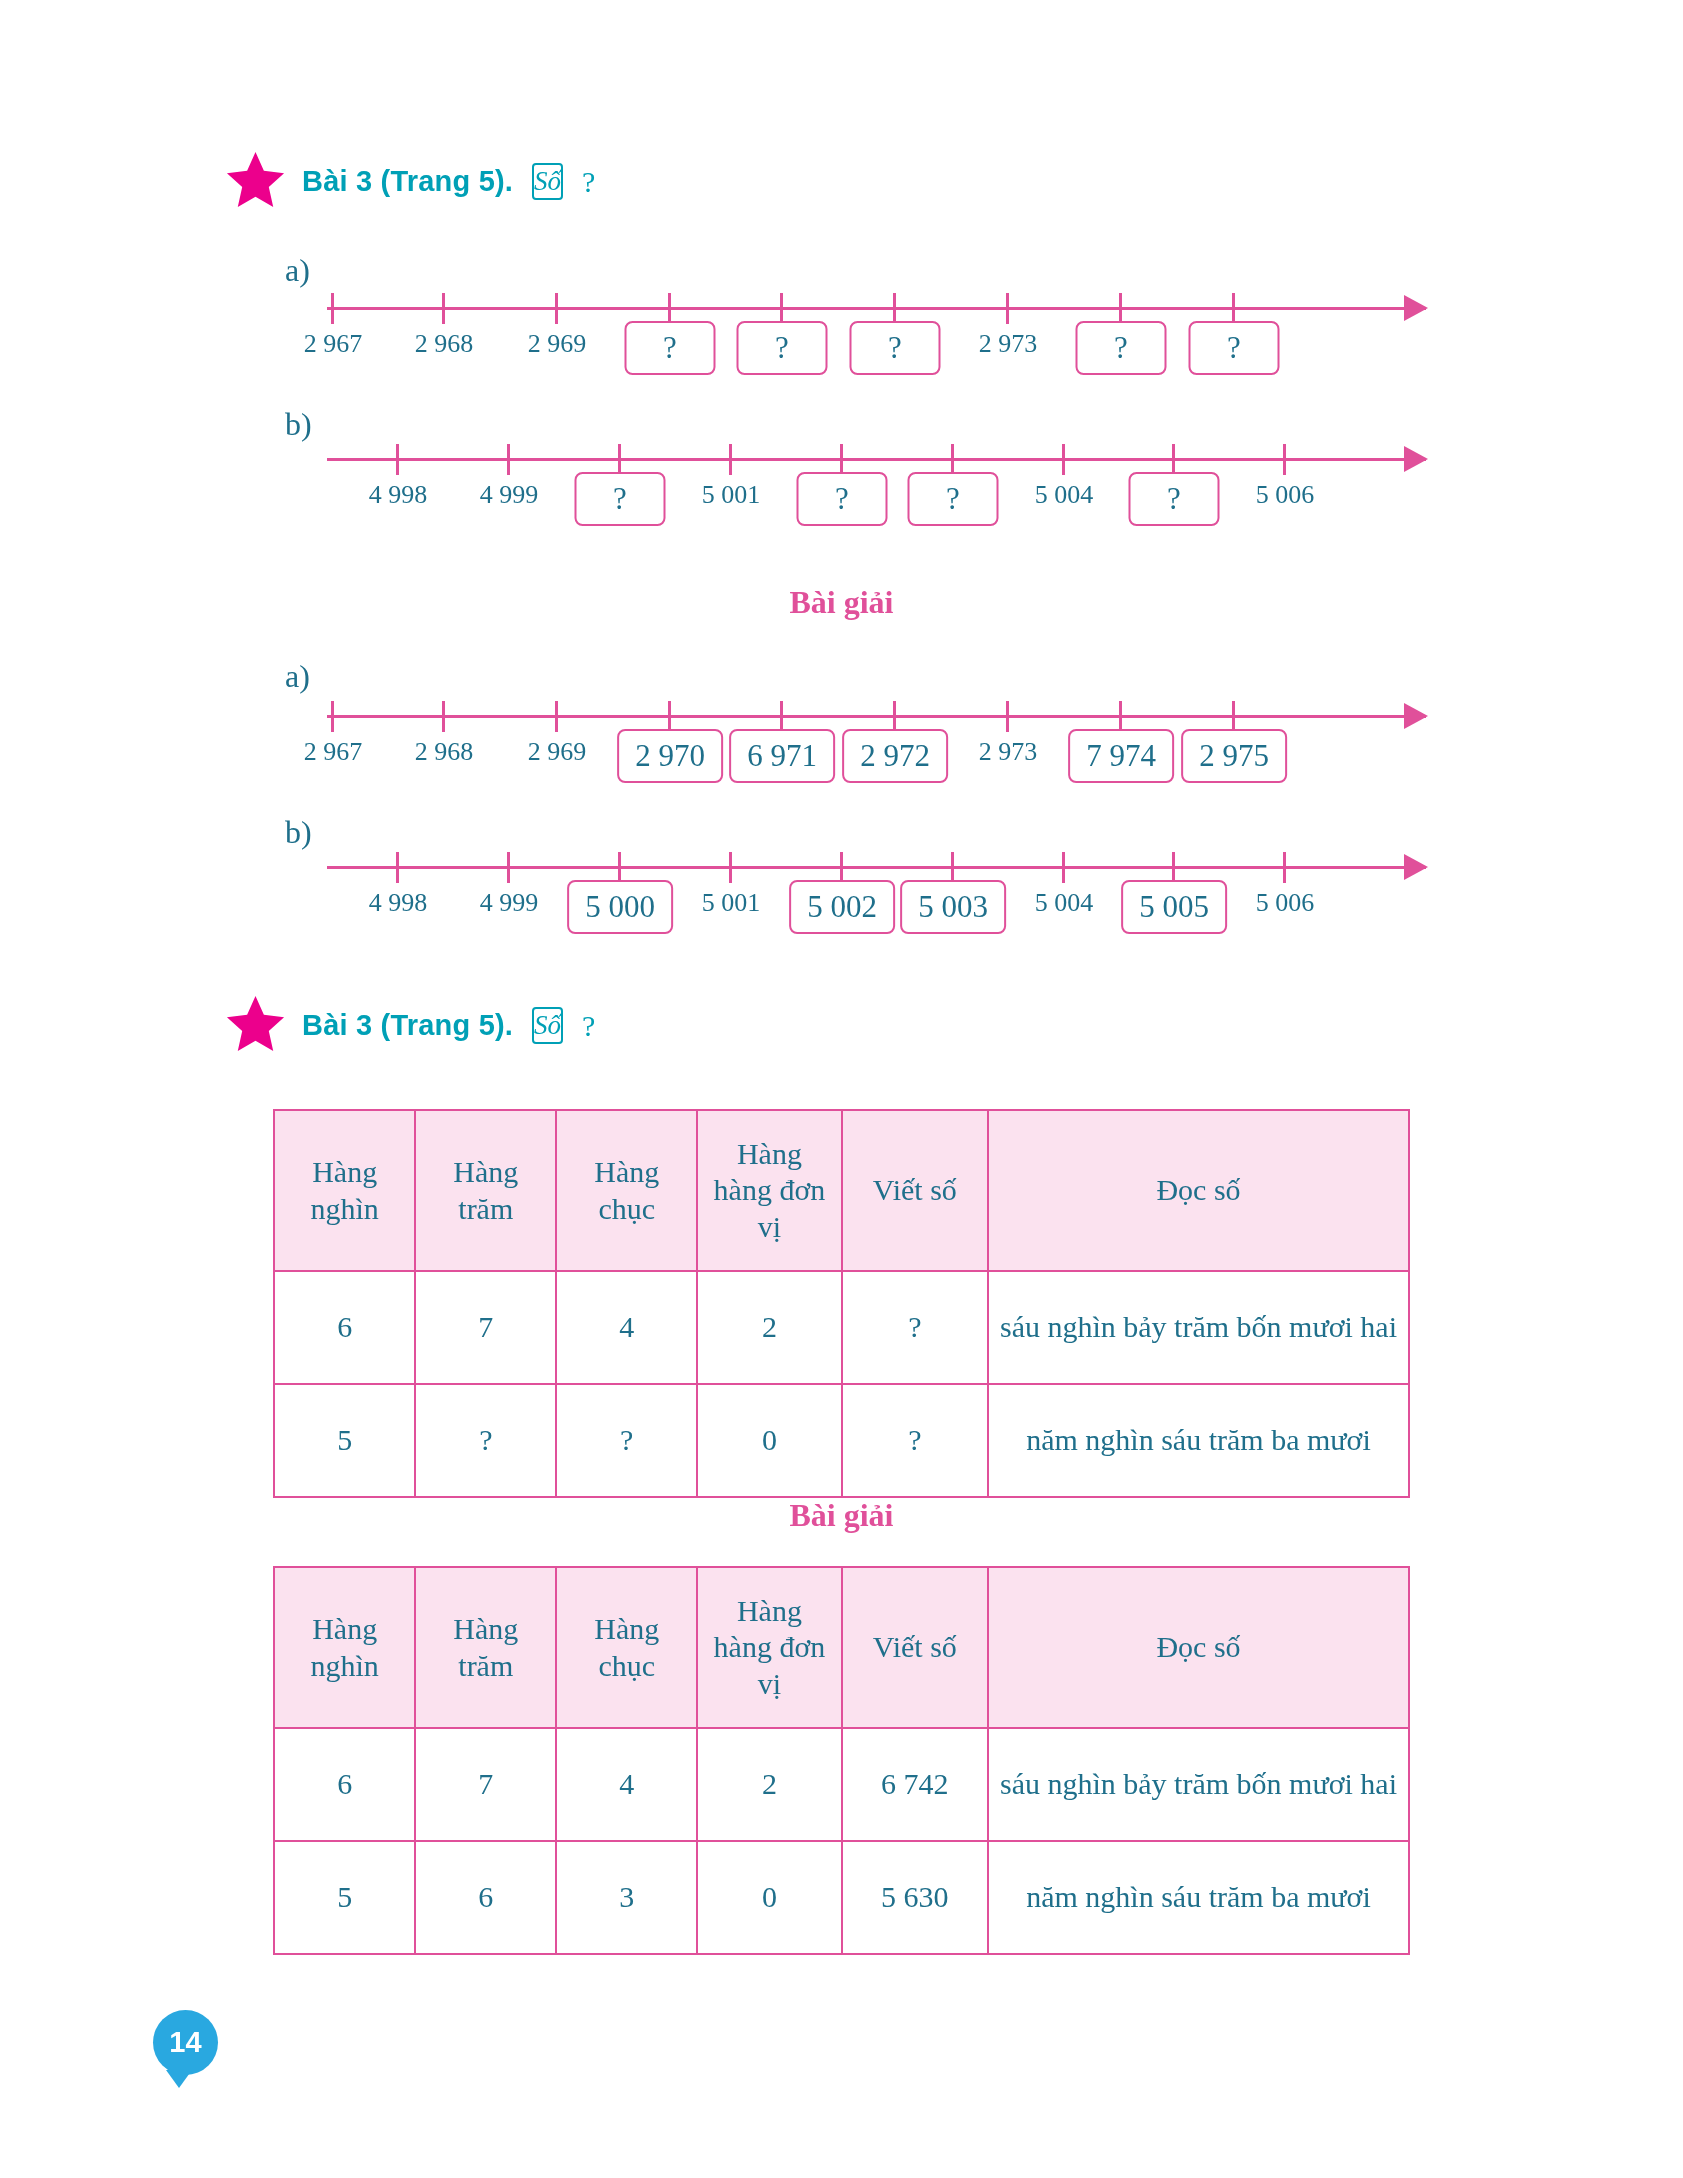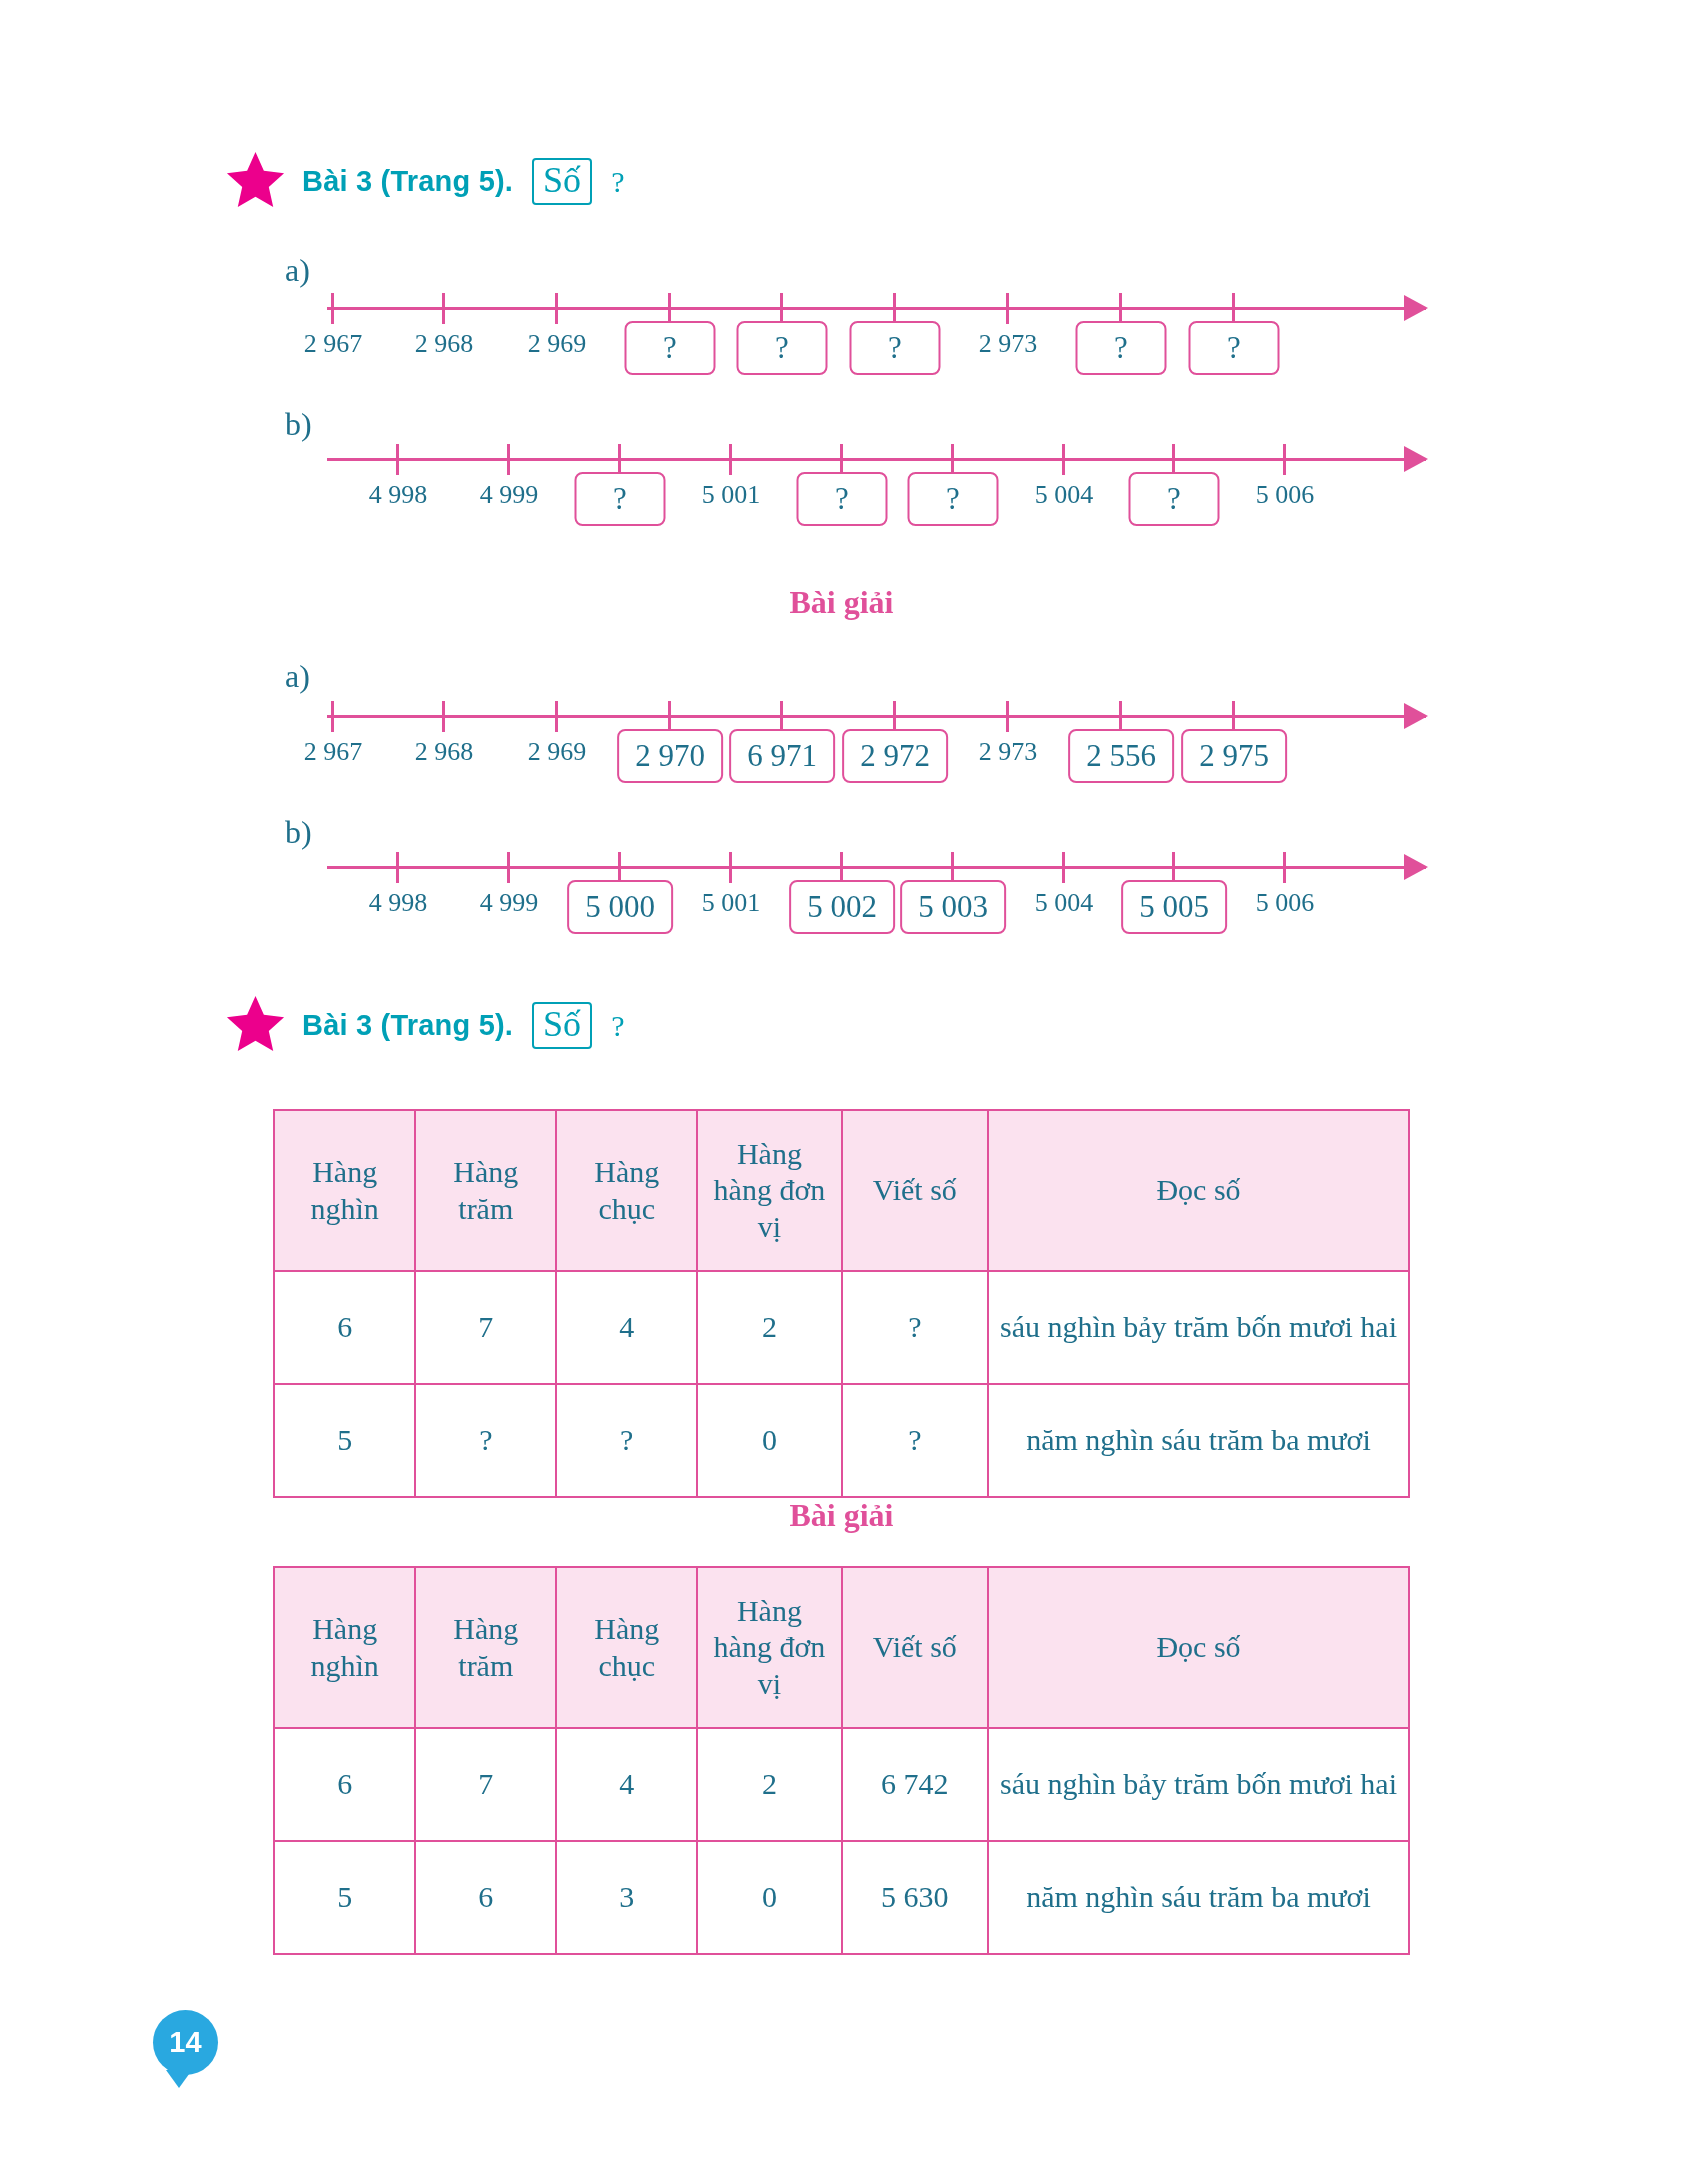--- a/index.html
+++ b/index.html
@@ -16,22 +16,22 @@
   
   .ex-header { display:flex; align-items:center; gap:14px; }
   .star { width:65px; height:65px; flex:0 0 65px; position:relative; }
   .star svg { display:block; }
   .ex-title {
     font-family:"Liberation Sans", sans-serif;
     font-weight:bold; font-size:29px; color:#00a0b6; letter-spacing:0.2px;
   }
   .so-box {
     display:inline-block; border:2px solid #00a0b6; border-radius:4px;
-    padding:2px 9px 3px; font-family:"Liberation Serif", serif;
-    font-size:36px; color:#00a0b6; line-height:1.05; margin:0 5px;
+    padding:2px 0 3px; font-family:"Liberation Serif", serif;
+    font-size:27px; color:#00a0b6; line-height:1.05; margin:0 5px;font-style:italic;
   }
   .qmark { font-size:30px; color:#00a0b6; font-family:"Liberation Serif", serif; }
 
   
   .part-label { font-size:32px; color:#1f6f8b; font-family:"Liberation Serif", serif; }
 
   
   .numline-wrap { position:relative; }
   .axis { position:relative; height:44px; }
   .axis .line {
@@ -184,21 +184,21 @@
       <div class="tick" style="left:905px"></div>
     </div>
     <div class="labels">
       <span class="lbl" style="left:6px">2 967</span>
       <span class="lbl" style="left:117px">2 968</span>
       <span class="lbl" style="left:230px">2 969</span>
       <span class="boxed" style="left:343px">2 970</span>
       <span class="boxed" style="left:455px">6 971</span>
       <span class="boxed" style="left:568px">2 972</span>
       <span class="lbl" style="left:681px">2 973</span>
-      <span class="boxed" style="left:794px">2 556</span>
+      <span class="boxed" style="left:794px">7 974</span>
       <span class="boxed" style="left:907px">2 975</span>
     </div>
   </div>
 
   <div class="part-label" style="position:absolute; left:285px; top:814px;">b)</div>
 
   <div class="numline-wrap" style="position:absolute; left:327px; top:844px; width:1099px;">
     <div class="axis">
       <div class="line"></div>
       <div class="arrow"></div>

